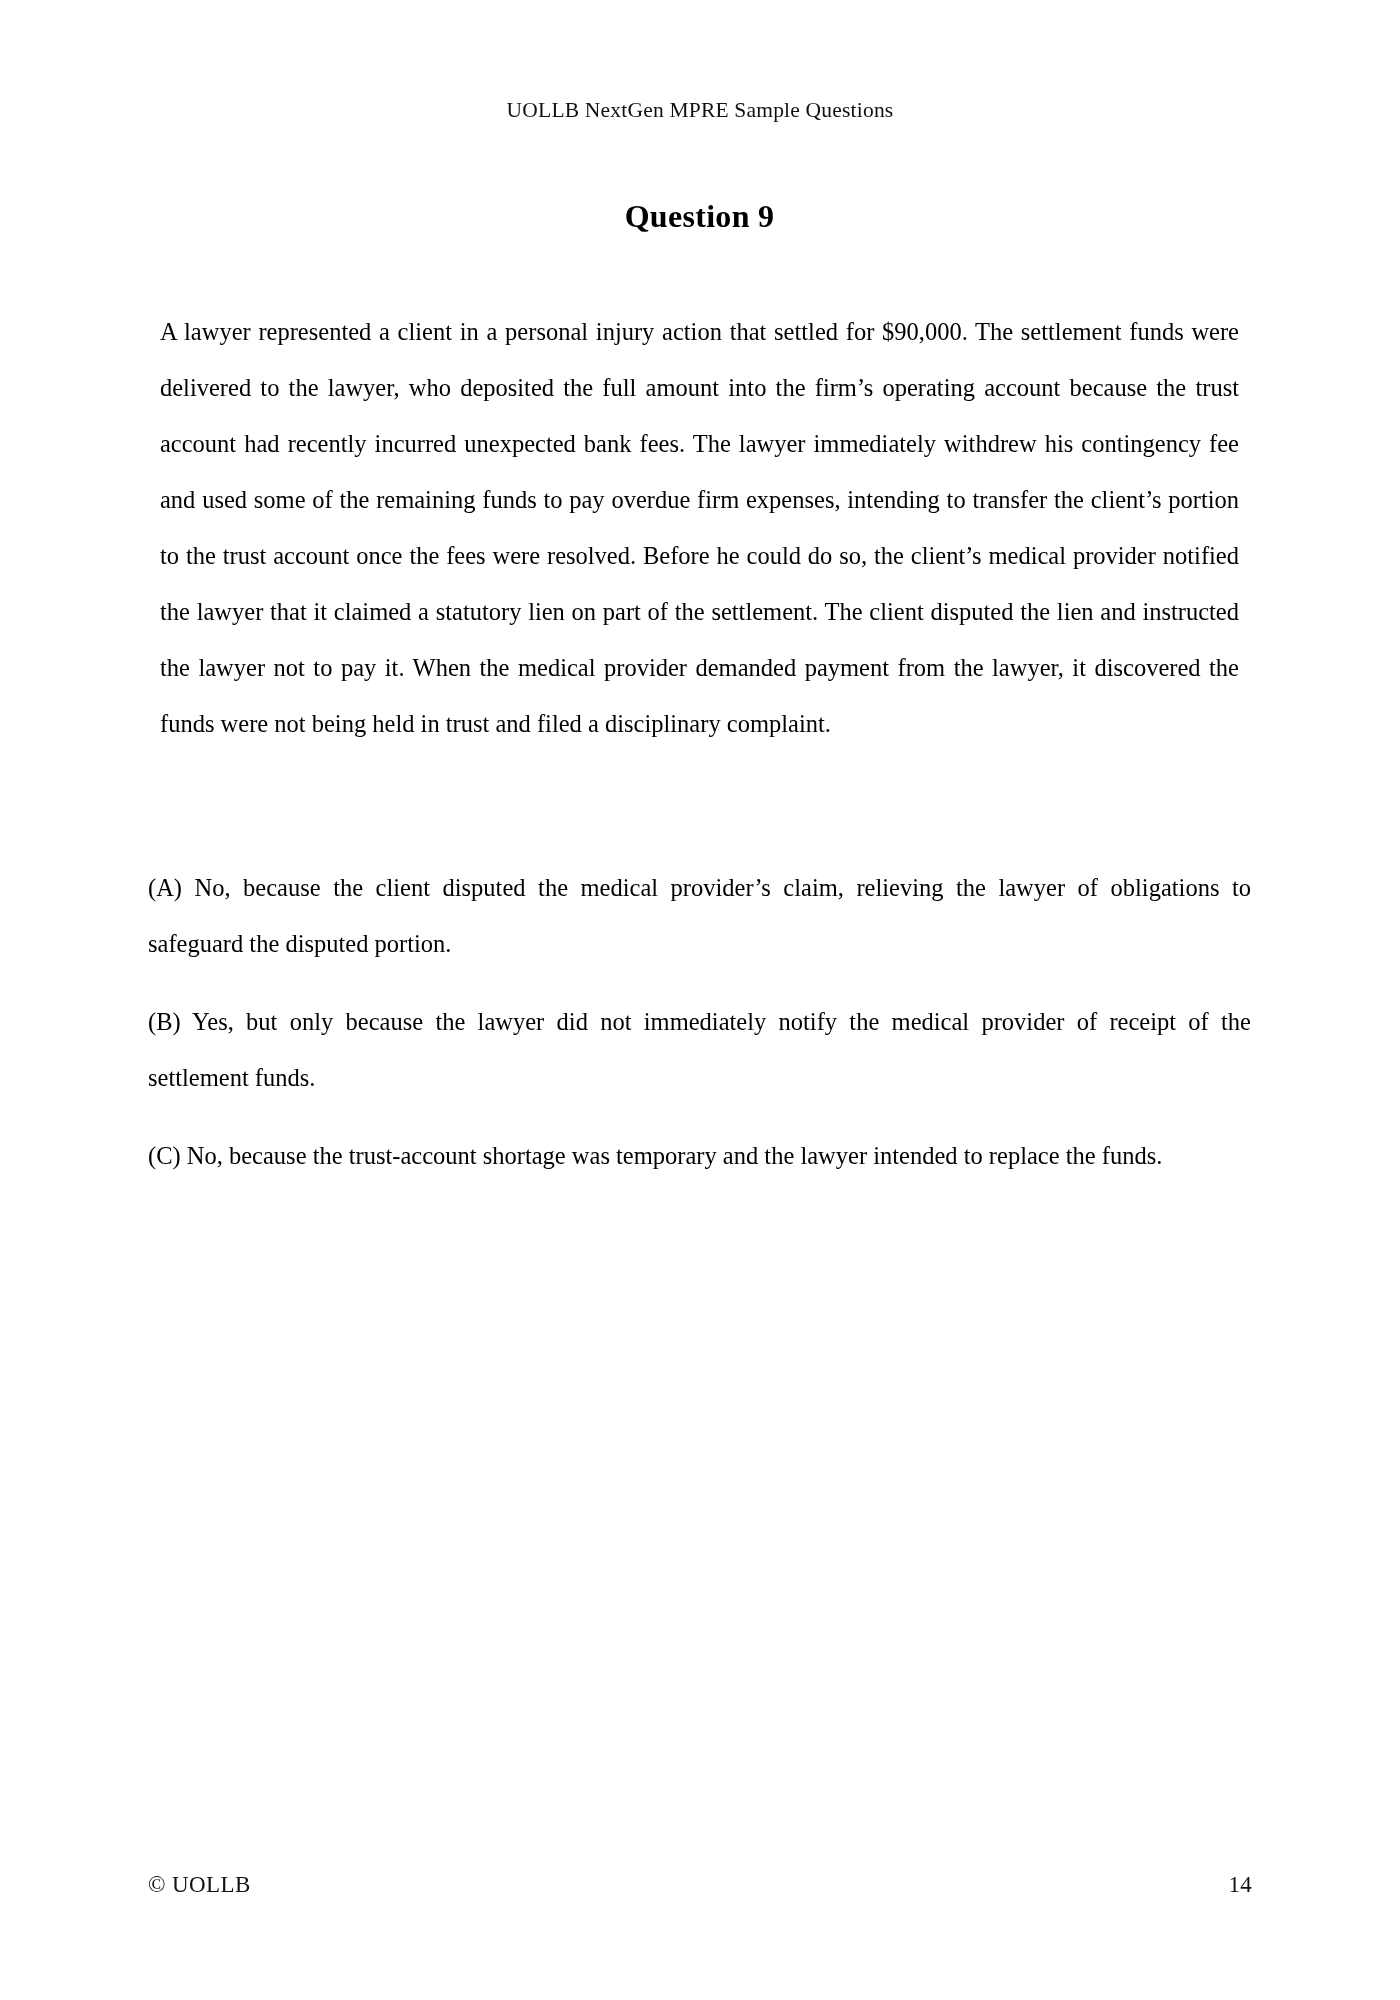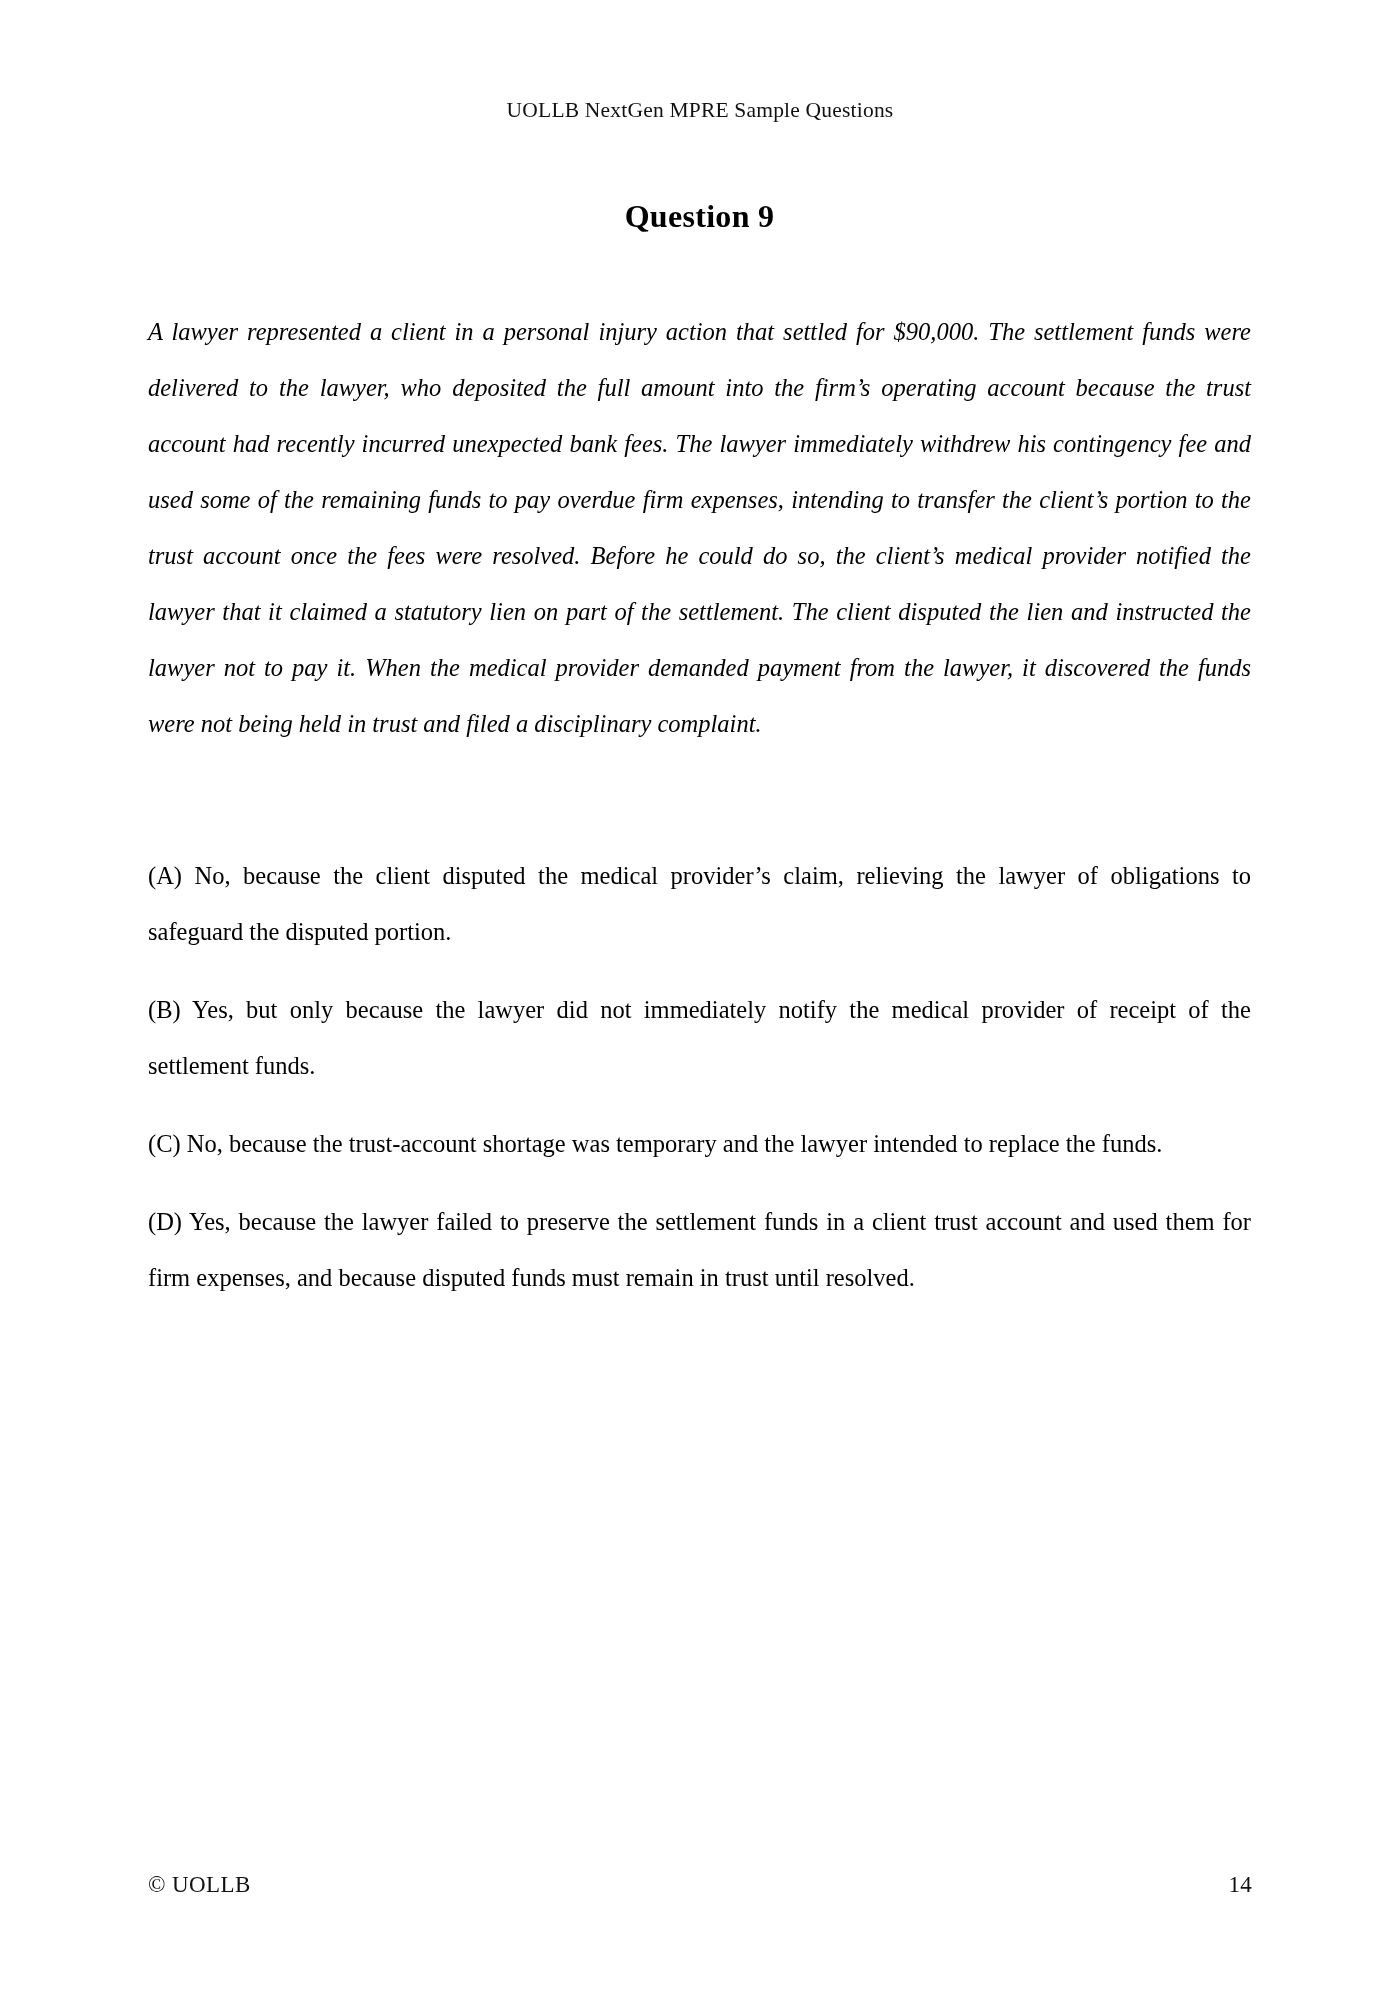--- a/index.html
+++ b/index.html
@@ -40,28 +40,27 @@
   }
   .q-title {
     text-align: center;
     font-weight: bold;
     font-size: 32px;
     line-height: 1.25;
     margin: 0 0 68px 0;
     letter-spacing: 0.3px;
   }
   p.body-par {
-    margin: 0;
+    margin: 12px;
     font-size: 24.5px;
     line-height: 56px;
     text-align: justify;
     text-justify: inter-word;
     -webkit-hyphens: none;
     hyphens: none;
-    font-style: italic;
   }
   .stem-gap {
     height: 96px;
   }
   p.stem {
     margin: 0 0 26px 0;
     font-size: 24.5px;
     line-height: 56px;
     text-align: left;
   }
@@ -103,21 +102,20 @@
 
     <div class="stem-gap"></div>
 
 
     <p class="choice">(A) No, because the client disputed the medical provider’s claim, relieving the lawyer of obligations to safeguard the disputed portion.</p>
 
     <p class="choice">(B) Yes, but only because the lawyer did not immediately notify the medical provider of receipt of the settlement funds.</p>
 
     <p class="choice">(C) No, because the trust-account shortage was temporary and the lawyer intended to replace the funds.</p>
 
-    <p class="choice">(D) Yes, because the lawyer failed to preserve the settlement funds in a client trust account and used them for firm expenses, and because disputed funds must remain in trust until resolved.</p>
 
   </div>
 
   <div class="footer">
     <span class="footer-left">© UOLLB</span>
     <span class="footer-right">14</span>
   </div>
 
 </div>
 

